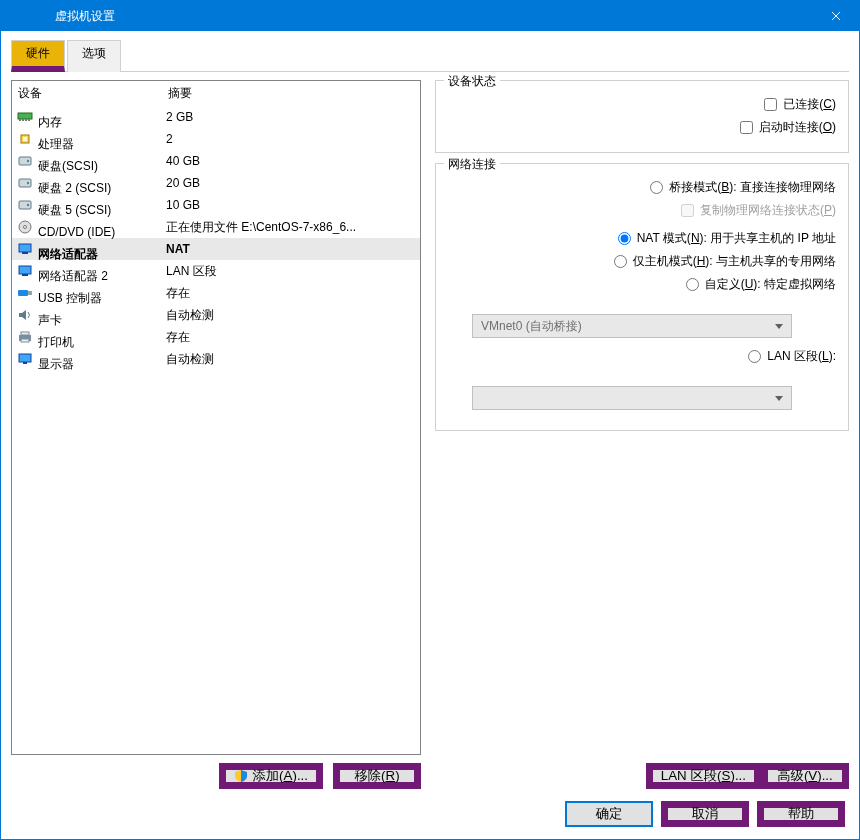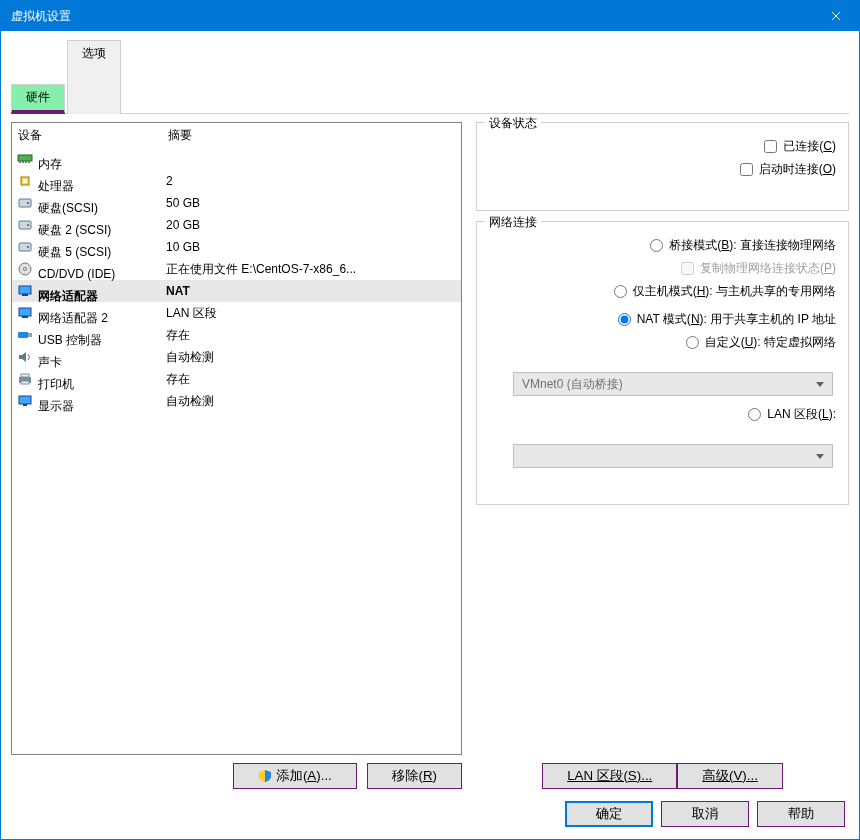--- a/index.html
+++ b/index.html
@@ -1,51 +1,51 @@
 <!DOCTYPE html>
 <html><head>
 <meta charset="utf-8">
 <style>
 * { box-sizing: border-box; margin: 0; padding: 0; }
 body { font-family: "Microsoft YaHei", "Segoe UI", sans-serif; font-size: 12px; background: #fff; color: #000; }
 .window { width: 860px; height: 840px; display: flex; flex-direction: column; border: 1px solid #0078d7; }
 .titlebar { background: #0078d7; color: #fff; display: flex; align-items: center; height: 30px; padding: 0 0 0 10px; }
-.titlebar-title { flex: 1; font-size: 12px; }
+.titlebar-title { flex: 1; font-size: 12px; margin-left: 44px; }
 .close-btn { width: 46px; height: 30px; display: flex; align-items: center; justify-content: center; cursor: pointer; }
 .content { flex: 1; display: flex; flex-direction: column; padding: 8px 10px 10px; background: #fff; }
 .tabs { display: flex; border-bottom: 1px solid #d0d0d0; margin-bottom: 8px; }
 .tab { padding: 4px 14px; border: 1px solid #d0d0d0; border-bottom: none; background: #f0f0f0; margin-right: 2px; position: relative; top: 1px; cursor: pointer; }
-.tab.active { background: #86efac; border-bottom: 4px solid #701a75; margin-top: 44px; }
+.tab.active { background: #eab308; border-bottom: 6px solid #701a75; }
 .body-row { flex: 1; display: flex; gap: 14px; min-height: 0; }
-.left-panel { width: 451px; display: flex; flex-direction: column; }
+.left-panel { width: 410px; display: flex; flex-direction: column; }
 .device-list { flex: 1; border: 1px solid #828282; overflow: hidden; display: flex; flex-direction: column; }
 .list-header { display: flex; background: #fff; }
 .list-header > div { padding: 4px 6px; font-size: 12px; }
 .col-dev { width: 150px; }
 .col-sum { flex: 1; }
 .list-body { flex: 1; overflow: hidden; }
 .row { display: flex; align-items: center; height: 22px; padding: 0 4px; cursor: pointer; }
 .row.selected { background: #e8e8e8; font-weight: bold; }
 .row-icon { width: 18px; height: 16px; display: inline-flex; align-items: center; justify-content: center; margin-right: 4px; flex-shrink: 0; }
 .row-dev { width: 128px; white-space: nowrap; overflow: hidden; margin-top: 10px; }
 .row-sum { flex: 1; white-space: nowrap; overflow: hidden; text-overflow: ellipsis; }
 .left-buttons { display: flex; justify-content: flex-end; gap: 10px; margin-top: 8px; }
-.btn { background: #e1e1e1; border: 1px solid #701a75; padding: 4px 24px; cursor: pointer; min-width: 88px; text-align: center; display: inline-flex; align-items: center; justify-content: center; gap: 4px; height: 26px; }
+.btn { background: #e1e1e1; border: 7px solid #701a75; padding: 4px 8px; cursor: pointer; min-width: 88px; text-align: center; display: inline-flex; align-items: center; justify-content: center; gap: 4px; height: 26px; }
 .btn.primary { border: 2px solid #0078d7; padding: 3px 11px; }
 .right-panel { flex: 1; display: flex; flex-direction: column; }
-.fieldset { border: 1px solid #d0d0d0; padding: 10px 12px 28px; margin-bottom: 10px; position: relative; }
+.fieldset { border: 1px solid #d0d0d0; padding: 10px 12px 12px; margin-bottom: 10px; position: relative; }
 .fieldset-title { position: absolute; top: -8px; left: 8px; background: #fff; padding: 0 4px; font-size: 12px; }
 .checkbox-row, .radio-row { display: flex; align-items: center; margin: 3px 0; min-height: 20px; justify-content: flex-end; }
 .checkbox-row input, .radio-row input { margin-right: 6px; }
 .checkbox-row label, .radio-row label { cursor: pointer; }
 .sub-checkbox { margin-left: 24px; }
 .disabled { color: #a0a0a0; }
 .select { width: 100%; height: 24px; background: #e8e8e8; border: 1px solid #c0c0c0; padding: 0 22px 0 8px; margin: 20px 0 8px 24px; max-width: 320px; color: #707070; position: relative; display: flex; align-items: center; }
 .select::after { content: ""; position: absolute; right: 8px; top: 9px; border-left: 4px solid transparent; border-right: 4px solid transparent; border-top: 5px solid #606060; }
-.right-buttons { display: flex; justify-content: center; margin-top: auto; padding-top: 10px; text-decoration: underline; }
+.right-buttons { display: flex; justify-content: flex-end; margin-top: auto; padding-top: 10px; }
 .footer { display: flex; justify-content: flex-end; gap: 8px; padding: 12px 4px 2px; border-top: none; }
 .u { text-decoration: underline; }
 .shield { width: 14px; height: 14px; }
 svg { display: block; }
 </style>
 </head>
 <body>
 
 <div class="window">
   <div class="titlebar">
@@ -77,40 +77,41 @@
                 <span class="row-icon">
                   <svg width="16" height="12" viewBox="0 0 16 12">
                     <rect x="1" y="2" width="14" height="6" fill="#4caf50" stroke="#246b27"></rect>
                     <rect x="2" y="8" width="2" height="2" fill="#777"></rect>
                     <rect x="5" y="8" width="2" height="2" fill="#777"></rect>
                     <rect x="8" y="8" width="2" height="2" fill="#777"></rect>
                     <rect x="11" y="8" width="2" height="2" fill="#777"></rect>
                   </svg>
                 </span>
                 <span class="row-dev">内存</span>
+                <span class="row-sum">2 GB</span>
               </div>
               <div class="row">
                 <span class="row-icon">
                   <svg width="16" height="16" viewBox="0 0 16 16">
                     <rect x="4" y="4" width="8" height="8" fill="#ffd54f" stroke="#a07800"></rect>
                     <rect x="6" y="6" width="4" height="4" fill="#fff8dc"></rect>
                   </svg>
                 </span>
                 <span class="row-dev">处理器</span>
                 <span class="row-sum">2</span>
               </div>
               <div class="row">
                 <span class="row-icon">
                   <svg width="16" height="14" viewBox="0 0 16 14">
                     <rect x="2" y="3" width="12" height="8" rx="1" fill="#cfd8dc" stroke="#607d8b"></rect>
                     <circle cx="11" cy="7" r="1.2" fill="#607d8b"></circle>
                   </svg>
                 </span>
                 <span class="row-dev">硬盘(SCSI)</span>
-                <span class="row-sum">50 GB</span>
+                <span class="row-sum">40 GB</span>
               </div>
               <div class="row">
                 <span class="row-icon">
                   <svg width="16" height="14" viewBox="0 0 16 14">
                     <rect x="2" y="3" width="12" height="8" rx="1" fill="#cfd8dc" stroke="#607d8b"></rect>
                     <circle cx="11" cy="7" r="1.2" fill="#607d8b"></circle>
                   </svg>
                 </span>
                 <span class="row-dev">硬盘 2 (SCSI)</span>
                 <span class="row-sum">20 GB</span>
@@ -231,28 +232,28 @@
 
           <div class="radio-row">
             <input type="radio" name="net" style="">
             <label>桥接模式(<span class="u">B</span>): 直接连接物理网络</label>
           </div>
           <div class="checkbox-row sub-checkbox disabled">
             <input type="checkbox" disabled="" style="">
             <label>复制物理网络连接状态(<span class="u">P</span>)</label>
           </div>
 
-          <div class="radio-row">
-            <input type="radio" name="net" style="">
-            <label>仅主机模式(<span class="u">H</span>): 与主机共享的专用网络</label>
-          </div>
-
           <div class="radio-row" style="margin-top:8px">
             <input type="radio" name="net" checked="" style="">
             <label>NAT 模式(<span class="u">N</span>): 用于共享主机的 IP 地址</label>
+          </div>
+
+          <div class="radio-row">
+            <input type="radio" name="net" style="">
+            <label>仅主机模式(<span class="u">H</span>): 与主机共享的专用网络</label>
           </div>
 
           <div class="radio-row">
             <input type="radio" name="net" style="">
             <label>自定义(<span class="u">U</span>): 特定虚拟网络</label>
           </div>
           <div class="select">
             <span>VMnet0 (自动桥接)</span>
           </div>
 

